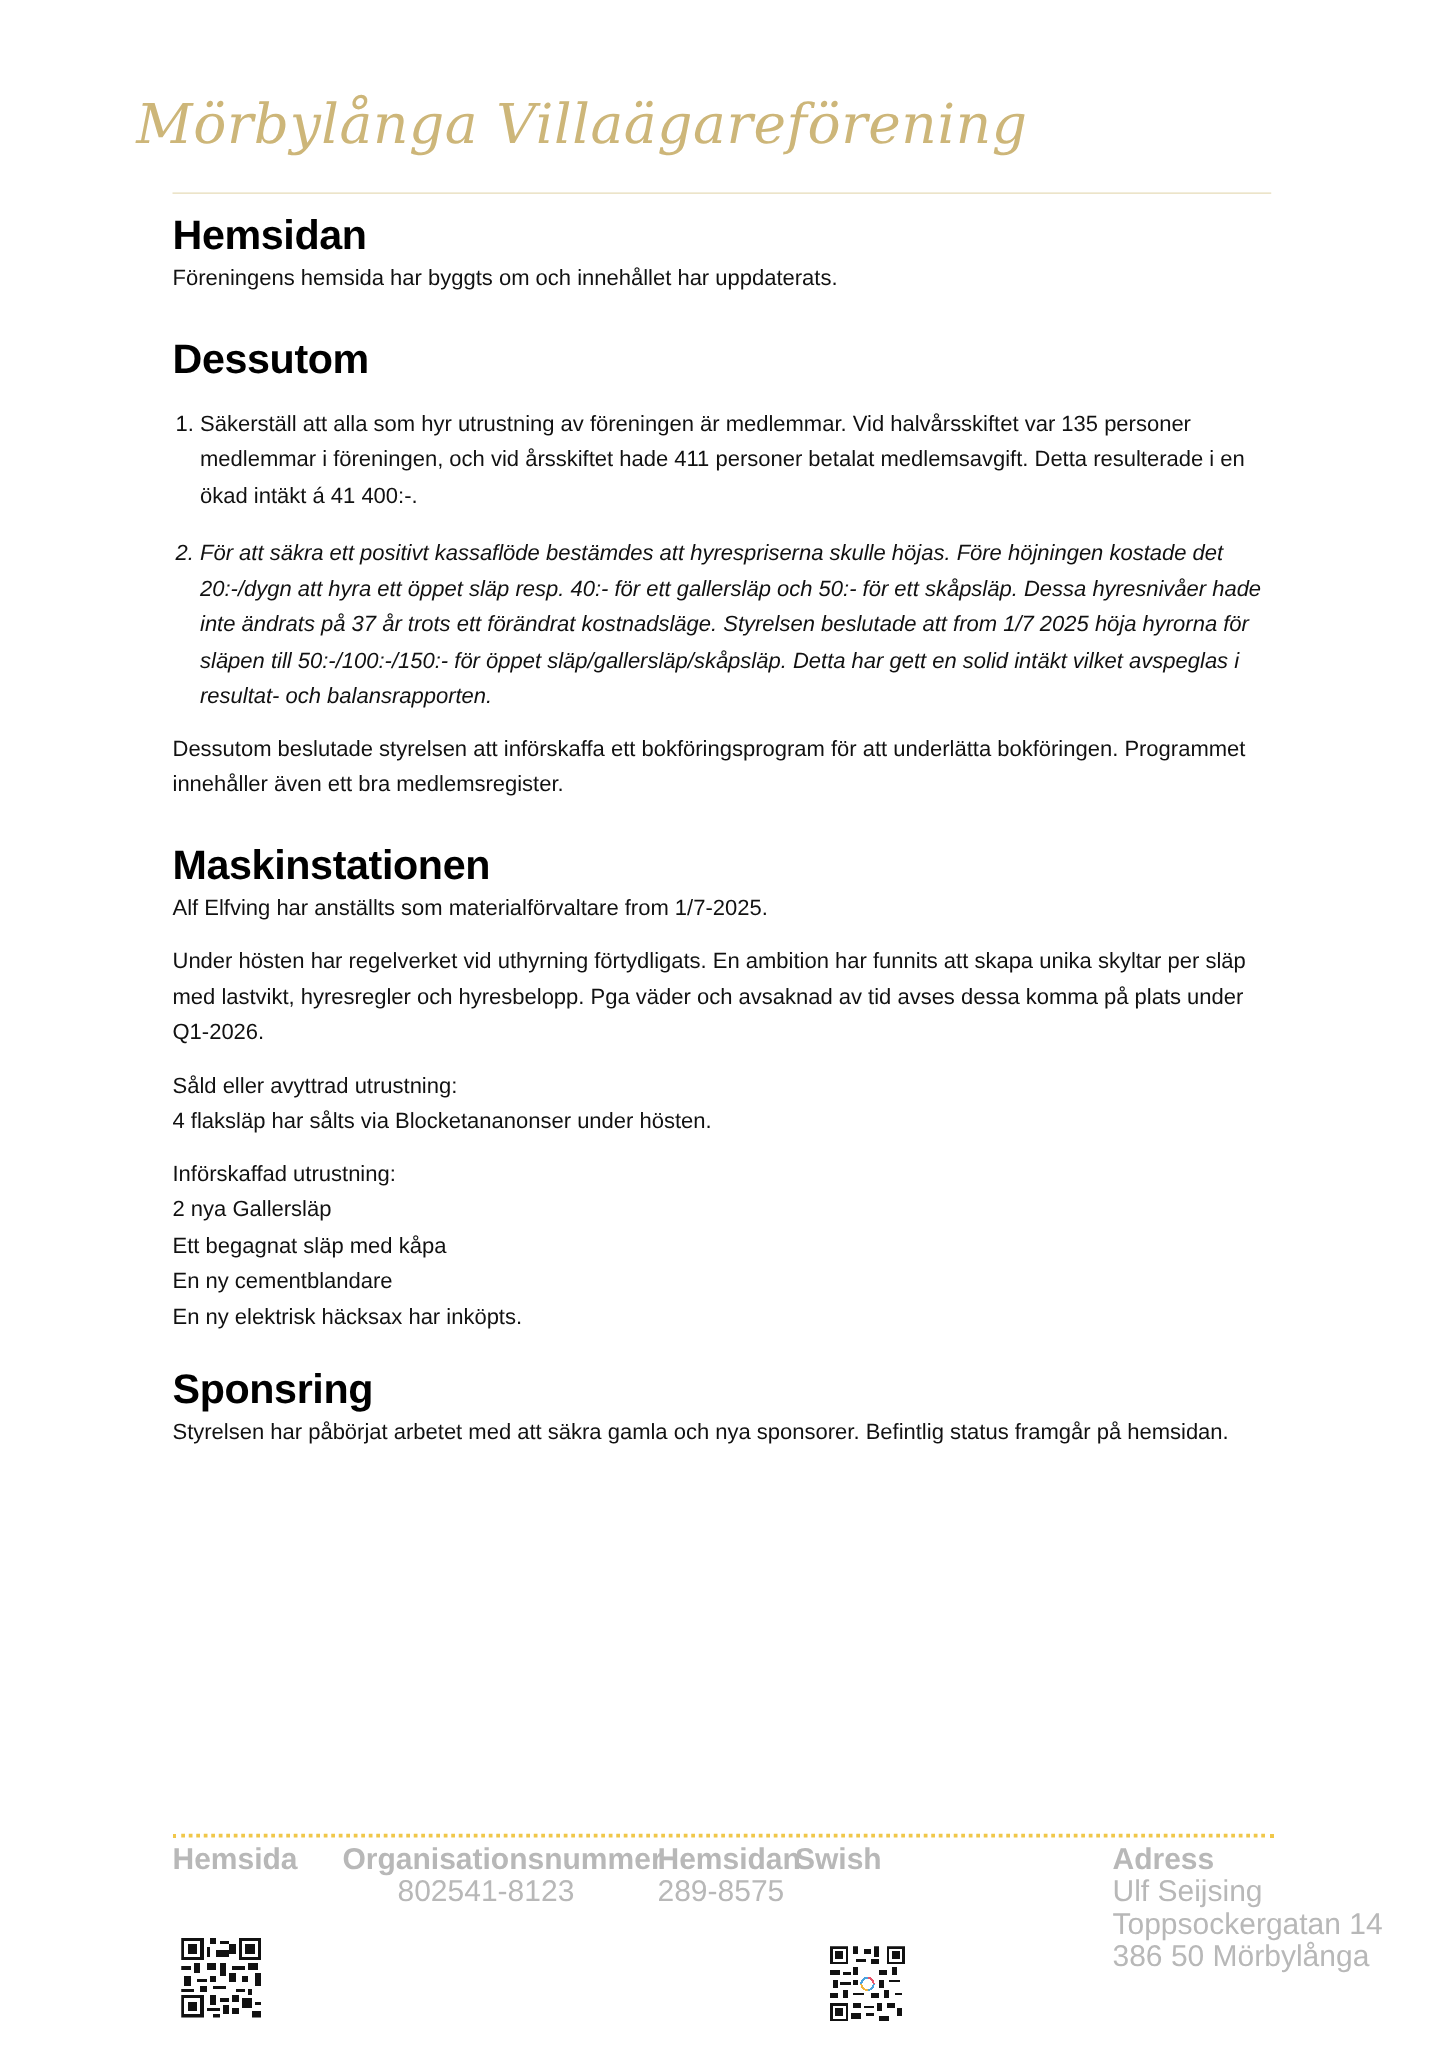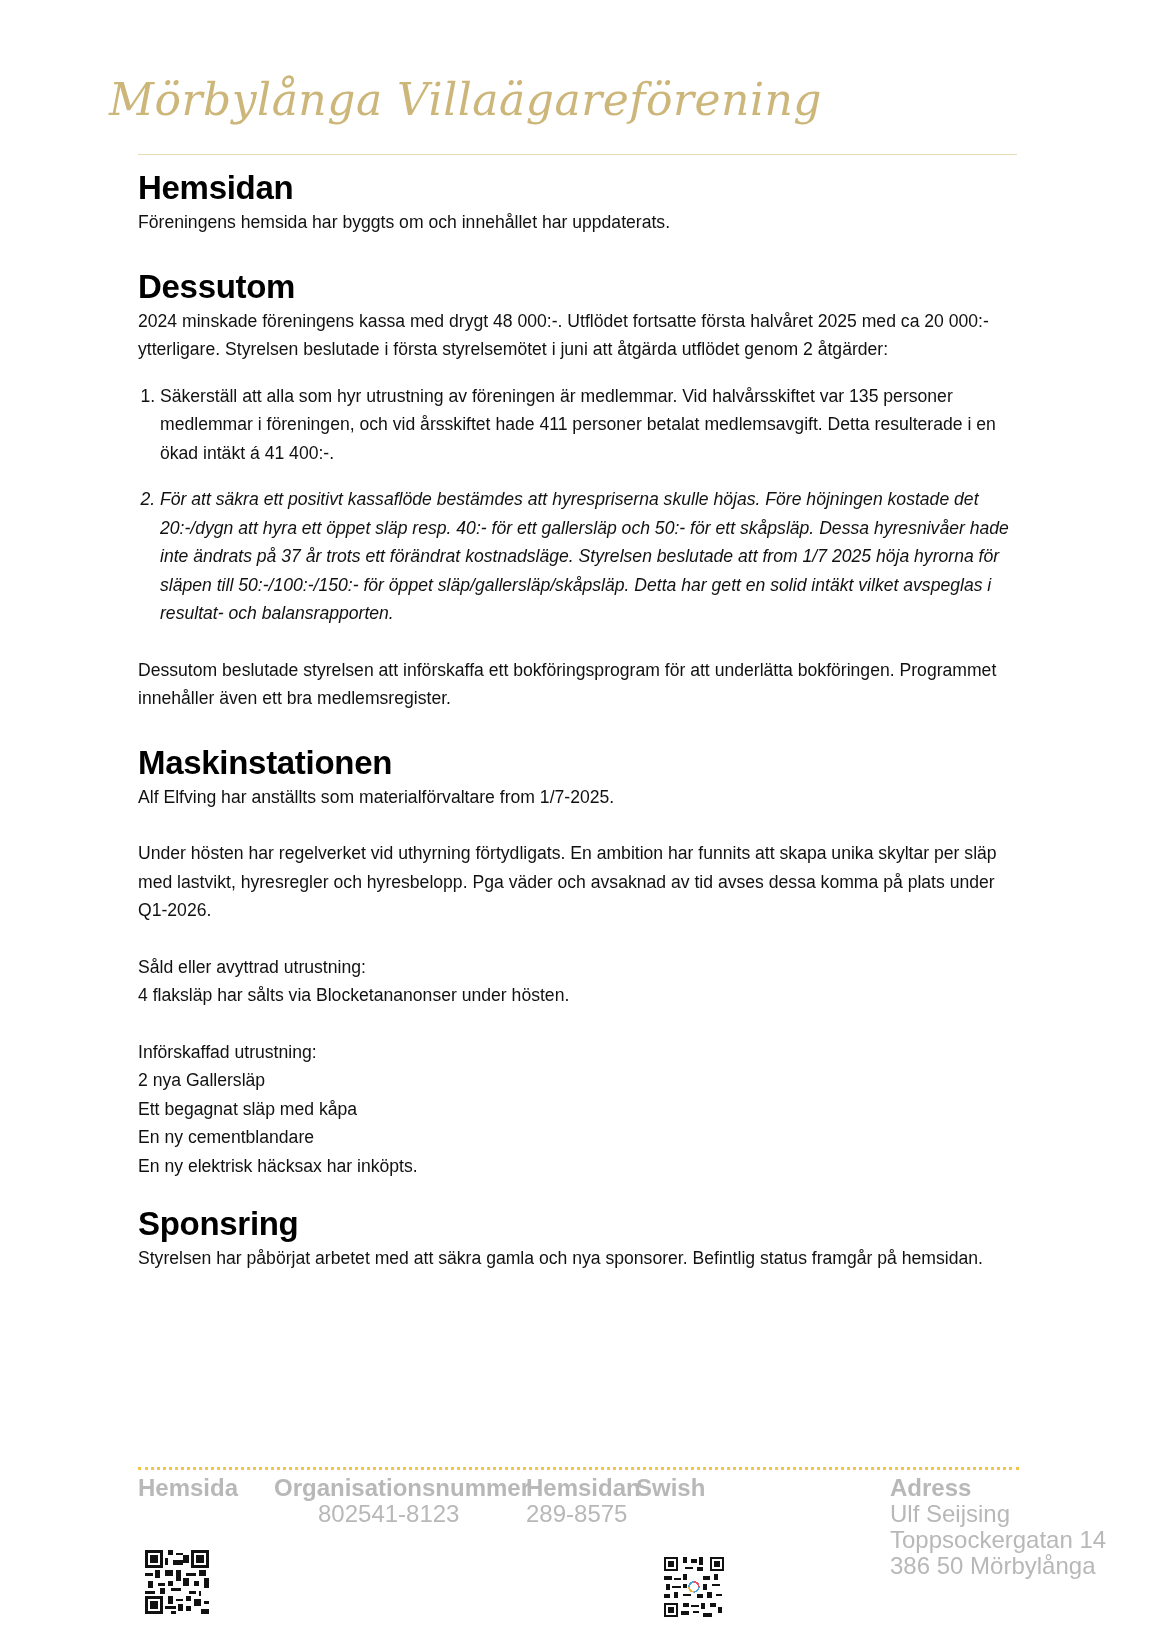--- a/index.html
+++ b/index.html
@@ -56,21 +56,21 @@
       font-size: 17.6px;
       line-height: 28.5px;
       color: #111111;
       margin: 0;
     }
     .section { margin-bottom: 0; }
     .sec-hemsidan { margin-top: 0; }
     .sec-ekonomi { margin-top: 30px; }
     .sec-mask { margin-top: 30px; }
     .sec-spons { margin-top: 24px; }
-    .p-gap { margin-top: 28px; }
+    .p-gap { margin-top: 14px; }
     ol.measures {
       margin: 18px 0 0 0;
       padding: 0 0 0 22px;
     }
     ol.measures li { padding-left: 0; }
     ol.measures li + li { margin-top: 18px; font-style: italic; }
 
     .footer-rule {
       position: absolute;
       left: 138px;
@@ -112,21 +112,20 @@
 
 <div class="content">
 
   <section class="section sec-hemsidan">
     <h2>Hemsidan</h2>
     <p>Föreningens hemsida har byggts om och innehållet har uppdaterats.</p>
   </section>
 
   <section class="section sec-ekonomi">
     <h2>Dessutom</h2>
-    <p>2024  minskade föreningens kassa med drygt 48 000:-. Utflödet fortsatte första halvåret 2025 med ca 20 000:- ytterligare. Styrelsen beslutade i första styrelsemötet i juni att åtgärda utflödet genom 2 åtgärder:</p>
     <ol class="measures">
       <li>Säkerställ att alla som hyr utrustning av föreningen är medlemmar. Vid halvårsskiftet var 135 personer medlemmar i föreningen, och vid årsskiftet hade 411 personer betalat medlemsavgift. Detta resulterade i en ökad intäkt á 41 400:-.</li>
       <li>För att säkra ett positivt kassaflöde bestämdes att hyrespriserna skulle höjas. Före höjningen kostade det 20:-/dygn att hyra ett öppet släp resp. 40:- för ett gallersläp och 50:- för ett skåpsläp. Dessa hyresnivåer hade inte ändrats på 37 år trots ett förändrat kostnadsläge. Styrelsen beslutade att from 1/7 2025 höja hyrorna för släpen till 50:-/100:-/150:- för öppet släp/gallersläp/skåpsläp. Detta har gett en solid intäkt vilket avspeglas i resultat- och balansrapporten.</li>
     </ol>
     <p class="p-gap">Dessutom beslutade styrelsen att införskaffa ett bokföringsprogram för att underlätta bokföringen. Programmet innehåller även ett bra medlemsregister.</p>
   </section>
 
   <section class="section sec-mask">
     <h2>Maskinstationen</h2>
     <p>Alf Elfving har anställts som materialförvaltare from 1/7-2025.</p>

